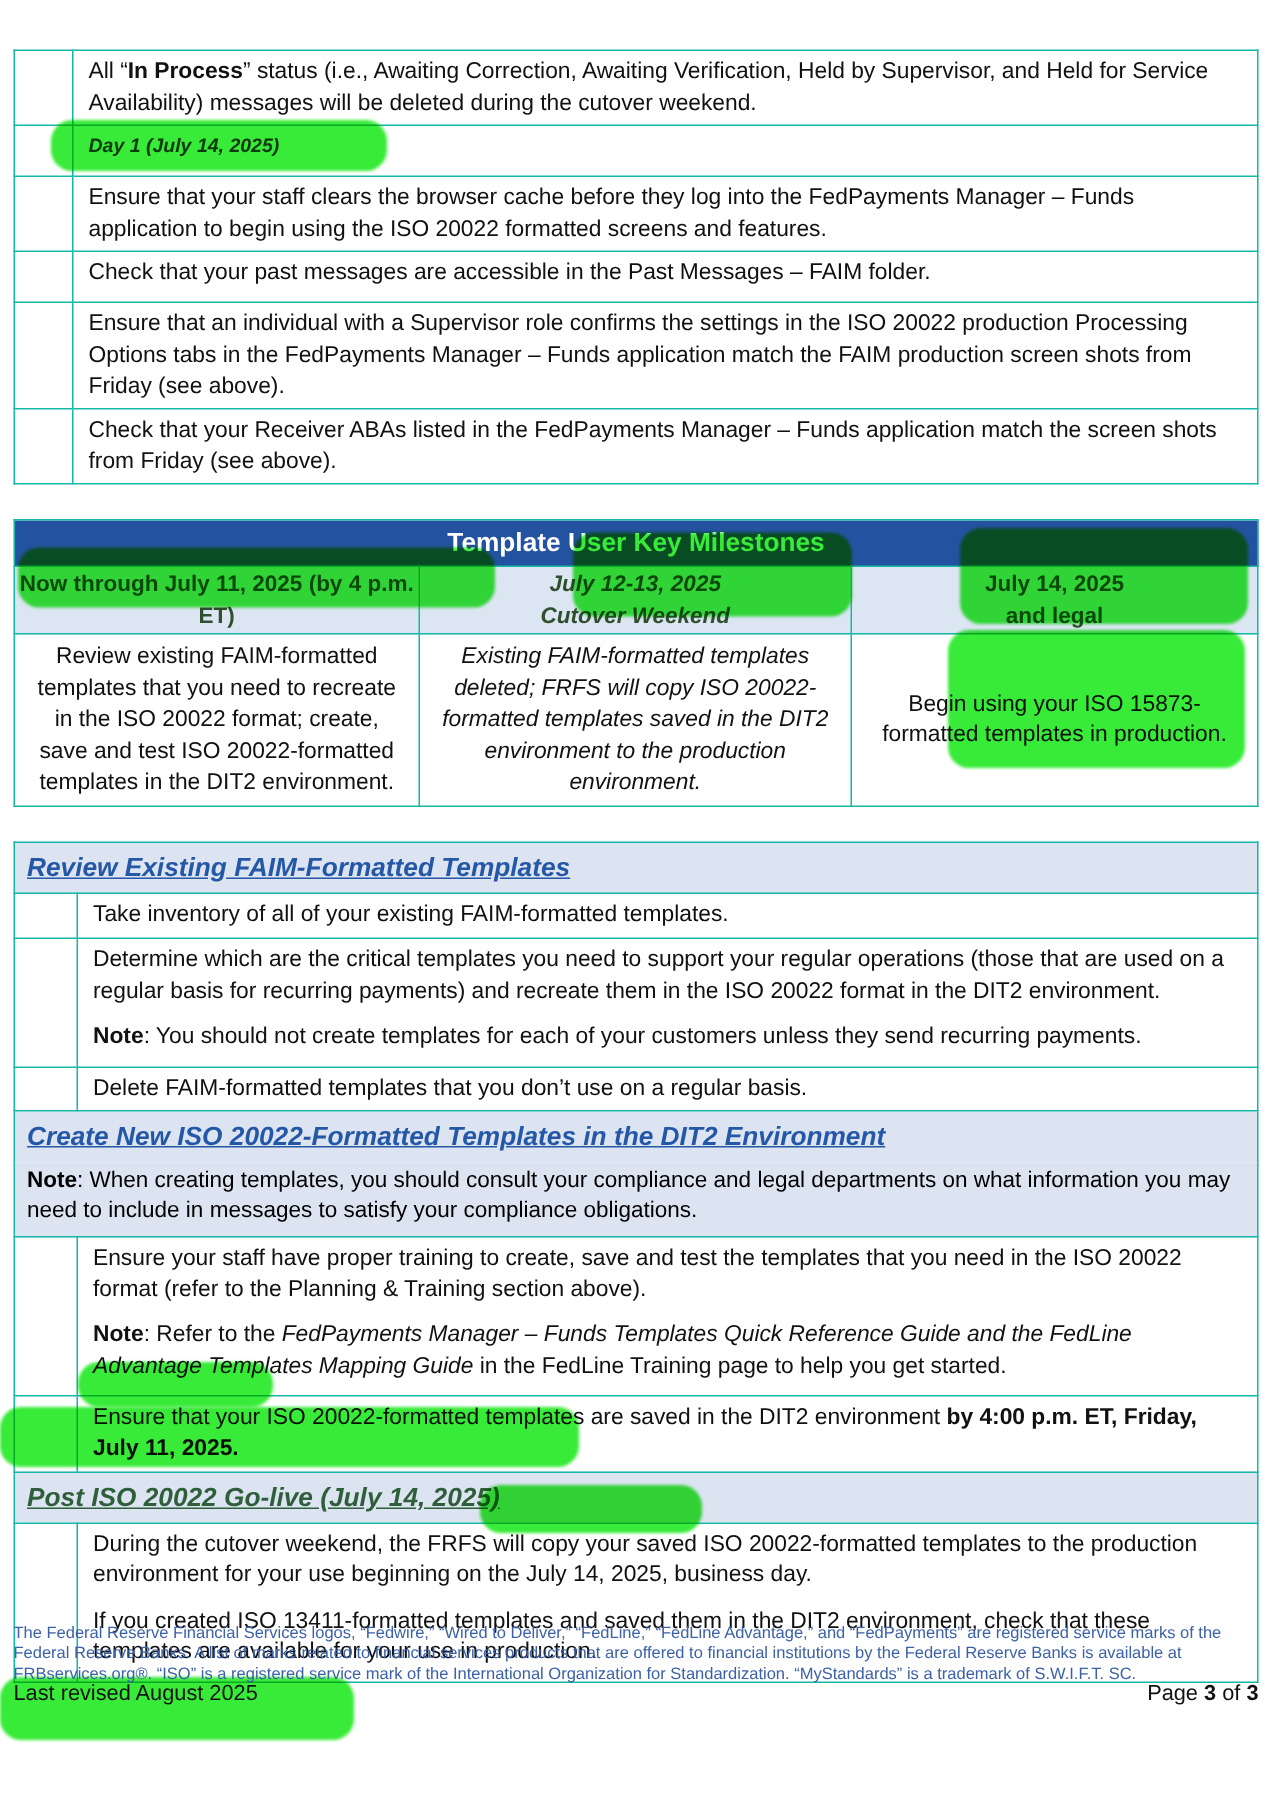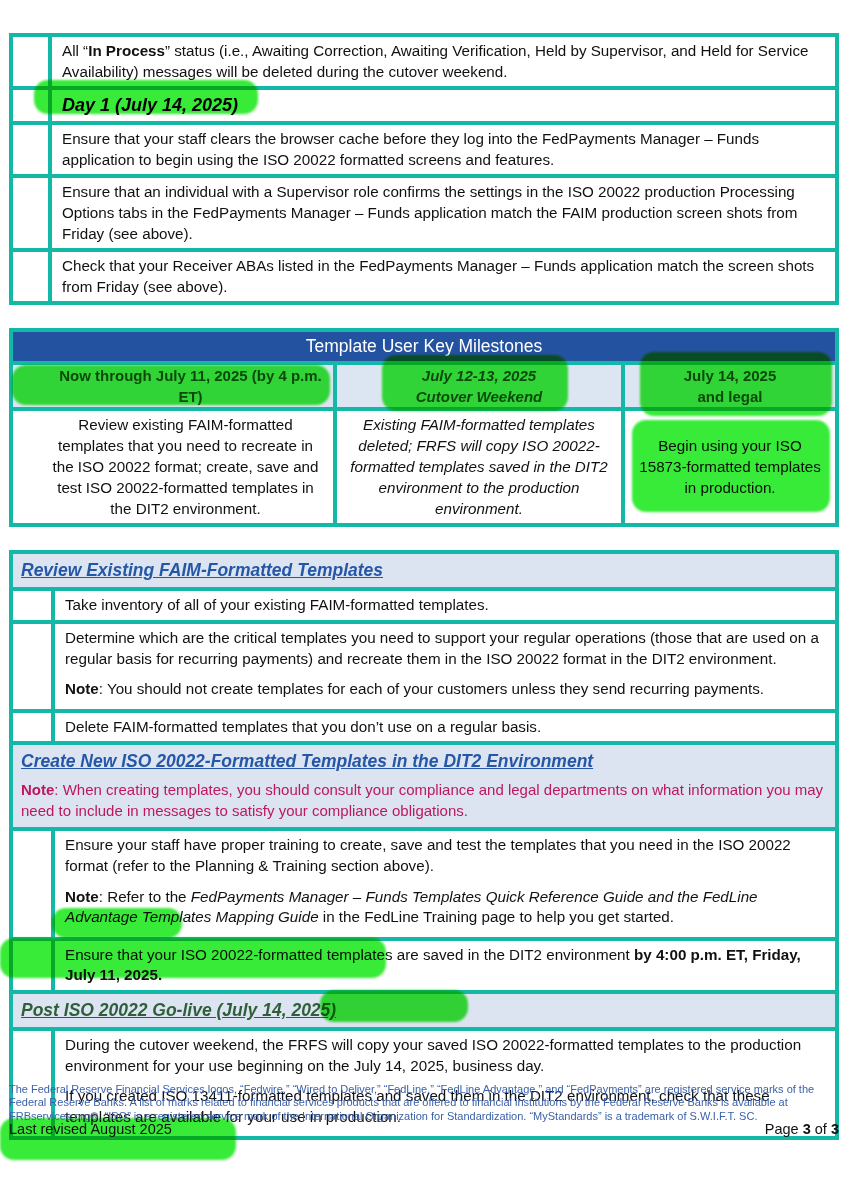--- a/index.html
+++ b/index.html
@@ -6,64 +6,64 @@
   html, body { width: 854px; height: 1200px; background: #ffffff; }
   body {
     font-family: "Liberation Sans", sans-serif;
     color: #111111;
     position: relative;
     overflow: hidden;
   }
   .page { position: absolute; left: 9px; top: 33px; width: 830px; }
 
   table { border-collapse: collapse; width: 100%; }
-  td, th { border: 4px solid #14b8a6; vertical-align: top; }
+  td, th { border: 1px solid #14b8a6; vertical-align: top; }
 
   
   .checklist td.box { width: 39px; }
   .checklist td.txt { padding: 4px 10px 4px 10px; font-size: 15.2px; line-height: 20.6px; }
   .checklist td.phase {
-    font-style: italic; font-weight: bold; color: #000000; font-size: 18px;
+    font-style: italic; font-weight: bold; color: #404040; font-size: 13px;
     padding: 5px 10px;
   }
 
   .t1 { margin-top: 0; }
   .t1 tr.r1 td { height: 45px; }
   .t1 tr.r2 td { height: 34px; }
   .t1 tr.r3 td { height: 45px; }
   .t1 tr.r4 td { height: 34px; }
   .t1 tr.r5 td { height: 67px; }
   .t1 tr.r6 td { height: 45px; }
 
   
   .ms { margin-top: 23px; }
   .ms th.title {
-    background: #2352a0; color: #ffffff; font-size: 17.5px; font-weight: normal;
+    background: #2352a0; color: #ffffff; font-size: 17.5px; font-weight: bold;
     height: 31px; padding: 4px;
   }
   .ms td.col-head {
     background: #dce6f3; text-align: center; font-weight: bold; color: #2f4f2f;
     font-size: 15px; line-height: 21px; height: 45px; vertical-align: middle;
   }
   .ms td.col-body {
     text-align: center; font-size: 15.2px; line-height: 20.8px; padding: 4px 10px;
     height: 115px; vertical-align: middle;
   }
-  .ms td.c1 { width: 324px; padding-left: 35px; }
+  .ms td.c1 { width: 270px; }
   .ms td.c2 { width: 288px; font-style: italic; }
 
   
   .sec { margin-top: 23px; }
   .sec td.sec-head {
     background: #dce3f1; color: #2457a6; font-style: italic; font-weight: bold;
     font-size: 17.5px; padding: 6px 8px; height: 34px; text-decoration: underline;
   }
   .sec td.sec-head.go { color: #2f5f3a; }
   .sec td.sec-note {
-    background: #dce3f1; color: #be185d; font-size: 15px; line-height: 20.6px;
+    background: #dce3f1; color: #000000; font-size: 15px; line-height: 20.6px;
     padding: 2px 8px 6px 8px; border-top: none;
   }
   .sec td.sec-head.with-note { border-bottom: none; }
   .sec td.box { width: 42px; }
   .sec td.txt { padding: 4px 10px; font-size: 15.2px; line-height: 20.6px; }
   .sec td.txt p + p { margin-top: 10px; }
   .sec td.txt.pad-b { padding-bottom: 9px; }
 
   b { font-weight: bold; }
   i { font-style: italic; }
@@ -94,20 +94,24 @@
       <td class="box"></td>
       <td class="txt"><span>All “</span><b>In Process</b><span>” status (i.e., Awaiting Correction, Awaiting Verification, Held by Supervisor, and Held for Service Availability) messages will be deleted during the cutover weekend.</span></td>
     </tr>
     <tr class="r2">
       <td class="box"></td>
       <td class="phase">Day 1 (July 14, 2025)</td>
     </tr>
     <tr class="r3">
       <td class="box"></td>
       <td class="txt">Ensure that your staff clears the browser cache before they log into the FedPayments Manager – Funds application to begin using the ISO 20022 formatted screens and features.</td>
+    </tr>
+    <tr class="r4">
+      <td class="box"></td>
+      <td class="txt">Check that your past messages are accessible in the Past Messages – FAIM folder.</td>
     </tr>
     <tr class="r5">
       <td class="box"></td>
       <td class="txt">Ensure that an individual with a Supervisor role confirms the settings in the ISO 20022 production Processing Options tabs in the FedPayments Manager – Funds application match the FAIM production screen shots from Friday (see above).</td>
     </tr>
     <tr class="r6">
       <td class="box"></td>
       <td class="txt">Check that your Receiver ABAs listed in the FedPayments Manager – Funds application match the screen shots from Friday (see above).</td>
     </tr>
   </tbody>

